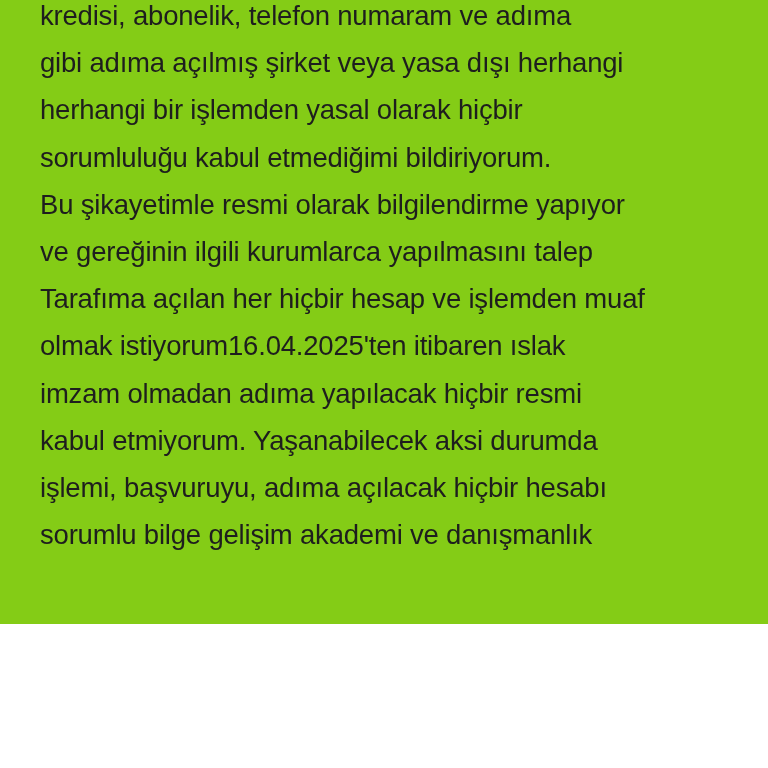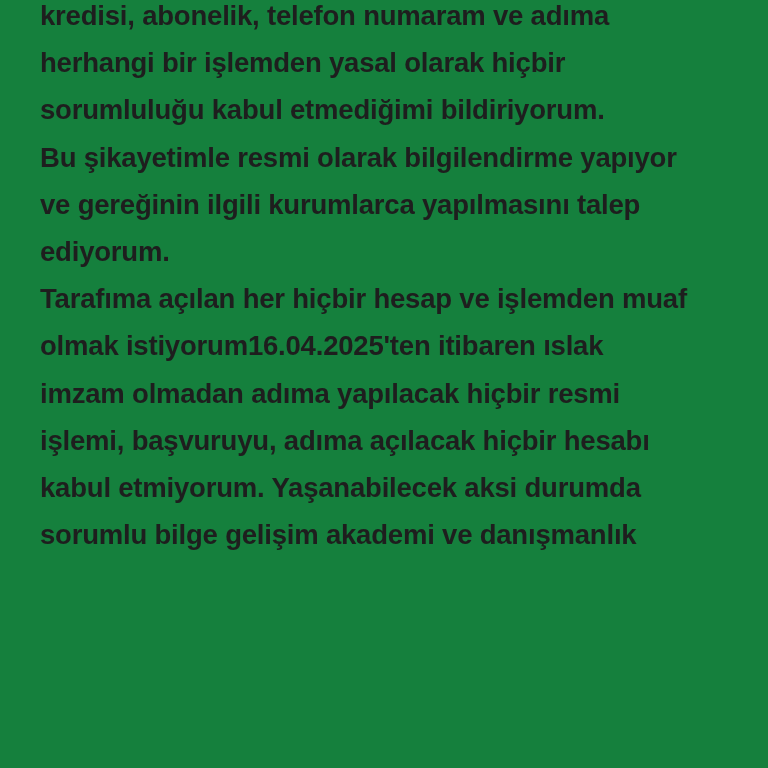--- a/index.html
+++ b/index.html
@@ -6,24 +6,23 @@
       margin: 0;
       padding: 0;
       background: #ffffff;
       width: 768px;
       height: 768px;
       overflow: hidden;
     }
     .page {
       position: relative;
       width: 768px;
-      height: 768px;
+      height: 624px;
       overflow: hidden;
-      background: #15803d;
-      font-weight: bold;
+      background: #84cc16;
     }
     .text-block {
       position: absolute;
       left: 40px;
       top: -8px;
       width: 720px;
       font-family: "Liberation Sans", sans-serif;
       font-size: 27.5px;
       line-height: 47.2px;
       color: #1e1e1e;
@@ -34,25 +33,25 @@
       display: block;
       height: 47.2px;
     }
   </style>
 </head>
 <body>
 
 <div class="page">
   <div class="text-block">
     <span class="line">kredisi, abonelik, telefon numaram ve adıma</span>
+    <span class="line">gibi adıma açılmış şirket veya yasa dışı herhangi</span>
     <span class="line">herhangi bir işlemden yasal olarak hiçbir</span>
     <span class="line">sorumluluğu kabul etmediğimi bildiriyorum.</span>
     <span class="line">Bu şikayetimle resmi olarak bilgilendirme yapıyor</span>
     <span class="line">ve gereğinin ilgili kurumlarca yapılmasını talep</span>
-    <span class="line">ediyorum.</span>
     <span class="line">Tarafıma açılan her hiçbir hesap ve işlemden muaf</span>
     <span class="line">olmak istiyorum16.04.2025'ten itibaren ıslak</span>
     <span class="line">imzam olmadan adıma yapılacak hiçbir resmi</span>
+    <span class="line">kabul etmiyorum. Yaşanabilecek aksi durumda</span>
     <span class="line">işlemi, başvuruyu, adıma açılacak hiçbir hesabı</span>
-    <span class="line">kabul etmiyorum. Yaşanabilecek aksi durumda</span>
     <span class="line">sorumlu bilge gelişim akademi ve danışmanlık</span>
   </div>
 </div>
 
 </body></html>

